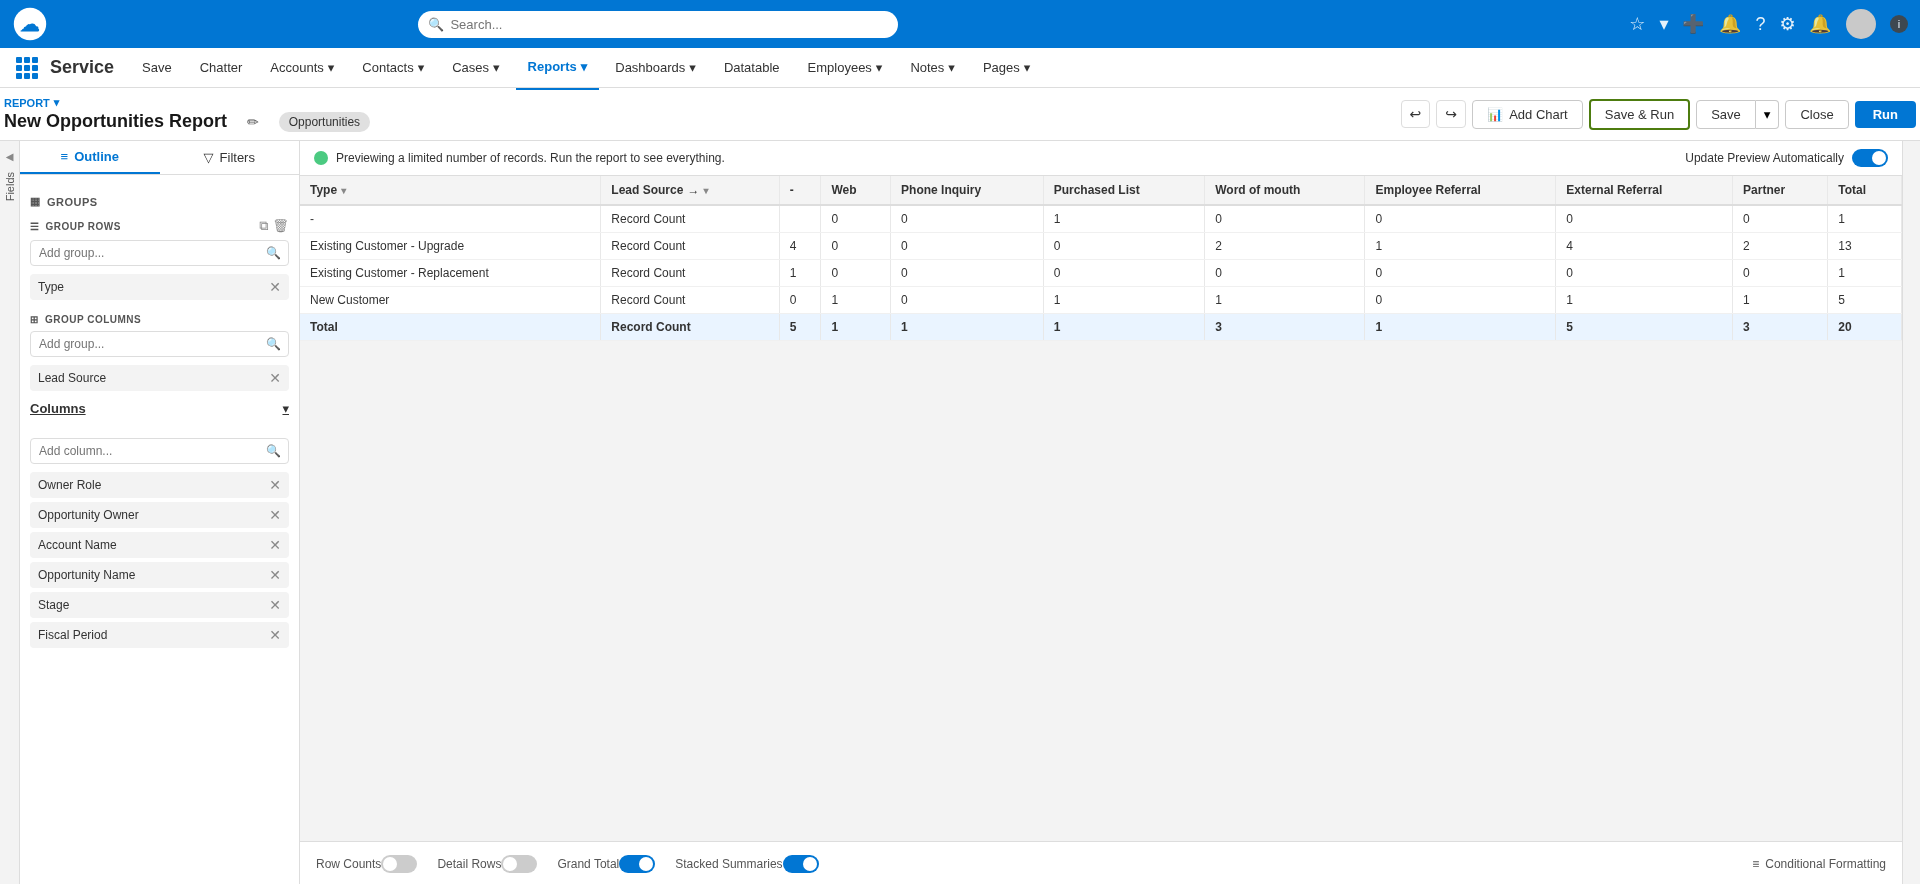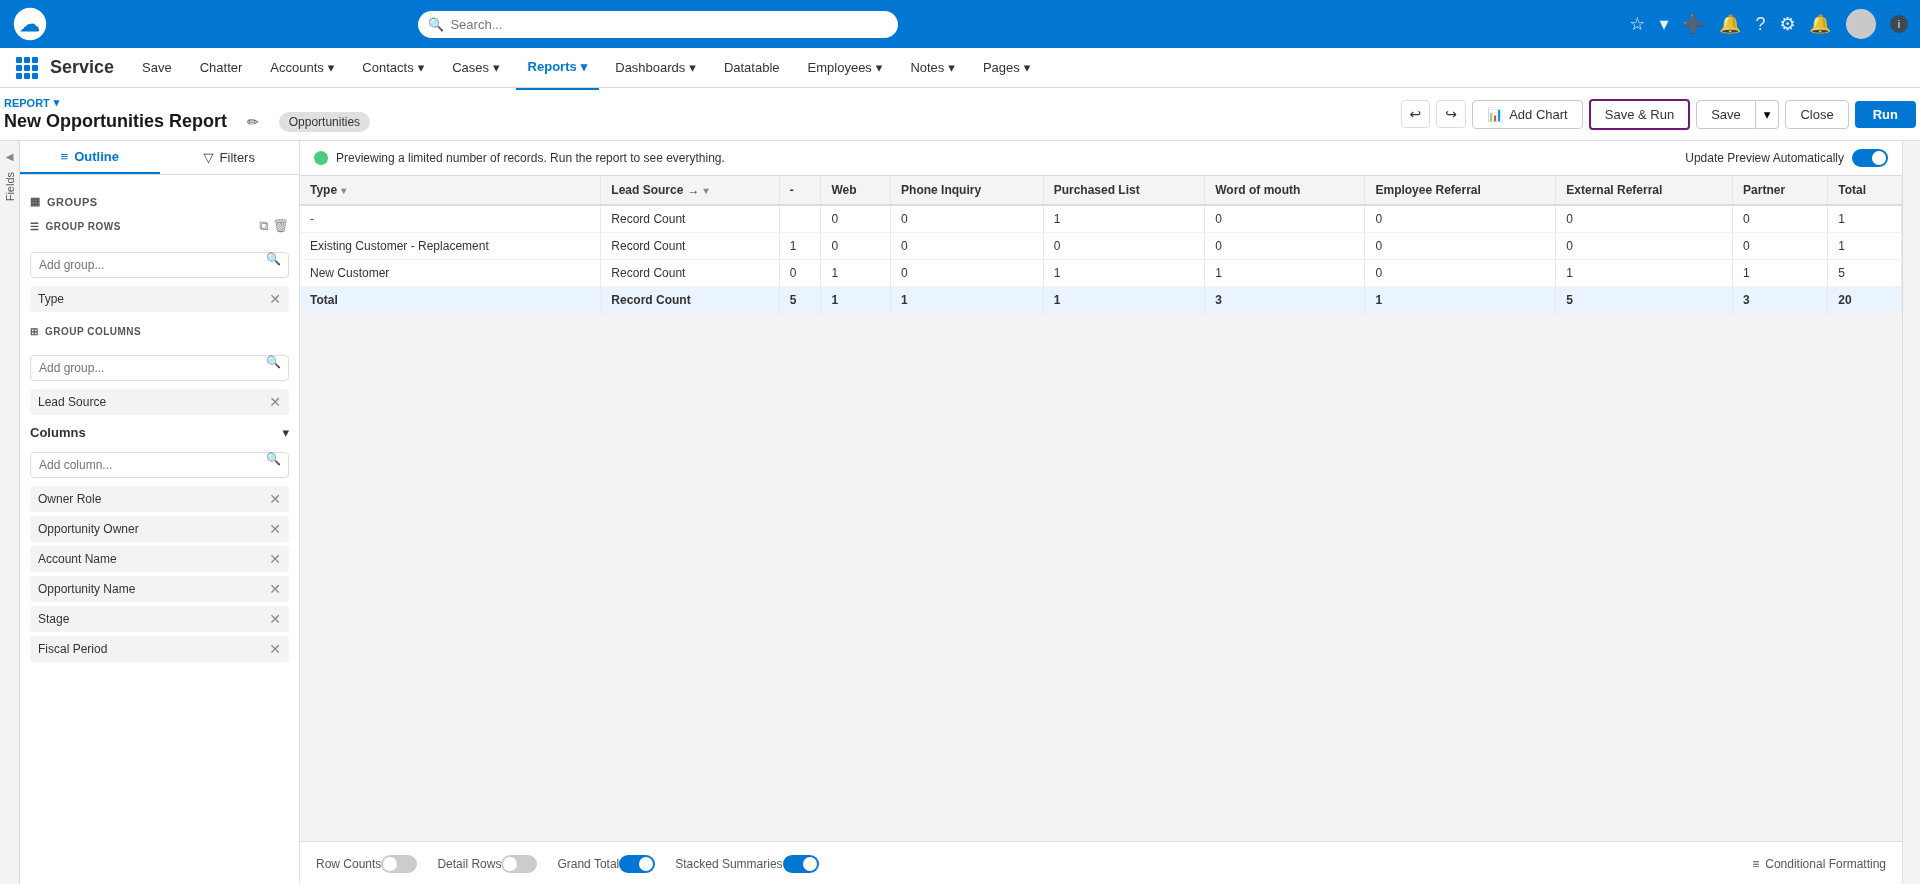--- a/index.html
+++ b/index.html
@@ -40,21 +40,21 @@
     }
     .report-header-left { display: flex; flex-direction: column; gap: 2px; }
     .report-label { font-size: 11px; color: #0176d3; font-weight: 600; display: flex; align-items: center; gap: 4px; }
     .report-title-row { display: flex; align-items: center; gap: 20px; }
     .report-title { font-size: 18px; font-weight: 700; color: #181818; }
     .edit-icon { color: #555; cursor: pointer; font-size: 14px; }
     .report-badge { background: #e0e0e0; padding: 3px 10px; border-radius: 12px; font-size: 12px; color: #333; font-weight: 500; }
     .report-header-right { display: flex; align-items: center; gap: 6px; }
     .btn-icon { background: #fff; border: 1px solid #ddd; border-radius: 4px; padding: 5px 8px; cursor: pointer; color: #333; font-size: 14px; }
     .btn-white { background: #fff; border: 1px solid #c9c9c9; border-radius: 4px; padding: 6px 14px; cursor: pointer; font-size: 13px; color: #333; display: flex; align-items: center; gap: 6px; }
-    .btn-save-run { background: #fff; border: 2px solid #701a75; border-radius: 4px; padding: 6px 14px; cursor: pointer; font-size: 13px; color: #333; font-weight: 500; }
+    .btn-save-run { background: #fff; border: 2px solid #4d7c0f; border-radius: 4px; padding: 6px 14px; cursor: pointer; font-size: 13px; color: #333; font-weight: 500; }
     .btn-run { background: #0176d3; border: none; border-radius: 4px; padding: 6px 18px; cursor: pointer; font-size: 13px; color: #fff; font-weight: 600; }
     .btn-close { background: #fff; border: 1px solid #c9c9c9; border-radius: 4px; padding: 6px 14px; cursor: pointer; font-size: 13px; color: #333; }
     .btn-save-dropdown { background: #fff; border: 1px solid #c9c9c9; border-left: none; border-radius: 0 4px 4px 0; padding: 6px 8px; cursor: pointer; }
 
     
     .main-layout { display: flex; height: calc(100vh - 140px); }
 
     
     .sidebar-toggle { width: 20px; background: #f3f3f3; border-right: 1px solid #ddd; display: flex; flex-direction: column; align-items: center; padding-top: 10px; cursor: pointer; }
     .sidebar-toggle-arrow { font-size: 10px; color: #888; }
@@ -63,31 +63,31 @@
     .sidebar { width: 280px; background: #fff; border-right: 1px solid #ddd; display: flex; flex-direction: column; overflow: hidden; }
     .sidebar-tabs { display: flex; border-bottom: 1px solid #ddd; }
     .sidebar-tab { flex: 1; padding: 8px 0; text-align: center; font-size: 13px; cursor: pointer; display: flex; align-items: center; justify-content: center; gap: 6px; }
     .sidebar-tab.active { border-bottom: 2px solid #0176d3; color: #0176d3; font-weight: 600; }
     .sidebar-content { flex: 1; overflow-y: auto; padding: 10px 10px 0 10px; }
 
     .section-header { display: flex; align-items: center; justify-content: space-between; margin-bottom: 6px; margin-top: 10px; }
     .section-title { font-size: 11px; font-weight: 700; color: #555; text-transform: uppercase; letter-spacing: 0.5px; display: flex; align-items: center; gap: 6px; }
     .section-actions { display: flex; gap: 4px; color: #888; }
 
-    .add-group-input { width: 100%; border: 1px solid #ddd; border-radius: 4px; padding: 5px 28px 5px 8px; font-size: 12px; background: #fff; position: relative; margin-top: 12px; }
+    .add-group-input { width: 100%; border: 1px solid #ddd; border-radius: 4px; padding: 5px 28px 5px 8px; font-size: 12px; background: #fff; position: relative; }
     .input-wrapper { position: relative; margin-bottom: 8px; }
     .input-search-icon { position: absolute; right: 8px; top: 50%; transform: translateY(-50%); color: #888; font-size: 12px; }
 
     .group-tag { display: flex; align-items: center; justify-content: space-between; background: #f3f3f3; border-radius: 4px; padding: 5px 8px; margin-bottom: 4px; font-size: 12px; }
     .group-tag-remove { cursor: pointer; color: #888; font-size: 14px; }
 
     .column-tag { display: flex; align-items: center; justify-content: space-between; background: #f3f3f3; border-radius: 4px; padding: 5px 8px; margin-bottom: 4px; font-size: 12px; }
     .column-tag-remove { cursor: pointer; color: #888; font-size: 14px; }
 
-    .columns-header { display: flex; align-items: center; justify-content: space-between; margin: 10px 0 0; }
+    .columns-header { display: flex; align-items: center; justify-content: space-between; margin: 10px 0 22px; text-decoration: underline; }
     .columns-title { font-size: 13px; font-weight: 700; color: #333; }
     .columns-dropdown-btn { cursor: pointer; }
 
     
     .main-content { flex: 1; display: flex; flex-direction: column; overflow: hidden; background: #f3f3f3; }
     .preview-banner { background: #fff; padding: 8px 14px; display: flex; align-items: center; gap: 8px; border-bottom: 1px solid #ddd; justify-content: space-between; }
     .preview-banner-left { display: flex; align-items: center; gap: 8px; font-size: 12px; color: #333; }
     .preview-banner-right { display: flex; align-items: center; gap: 8px; font-size: 12px; color: #333; }
     .green-dot { width: 14px; height: 14px; background: #4bca81; border-radius: 50%; display: inline-block; }
 
@@ -351,20 +351,33 @@
               <td>0</td>
               <td>0</td>
               <td>1</td>
               <td>0</td>
               <td>0</td>
               <td>0</td>
               <td>0</td>
               <td>1</td>
             </tr>
             <tr>
+              <td>Existing Customer - Upgrade</td>
+              <td>Record Count</td>
+              <td>4</td>
+              <td>0</td>
+              <td>0</td>
+              <td>0</td>
+              <td>2</td>
+              <td>1</td>
+              <td>4</td>
+              <td>2</td>
+              <td>13</td>
+            </tr>
+            <tr>
               <td>Existing Customer - Replacement</td>
               <td>Record Count</td>
               <td>1</td>
               <td>0</td>
               <td>0</td>
               <td>0</td>
               <td>0</td>
               <td>0</td>
               <td>0</td>
               <td>0</td>

